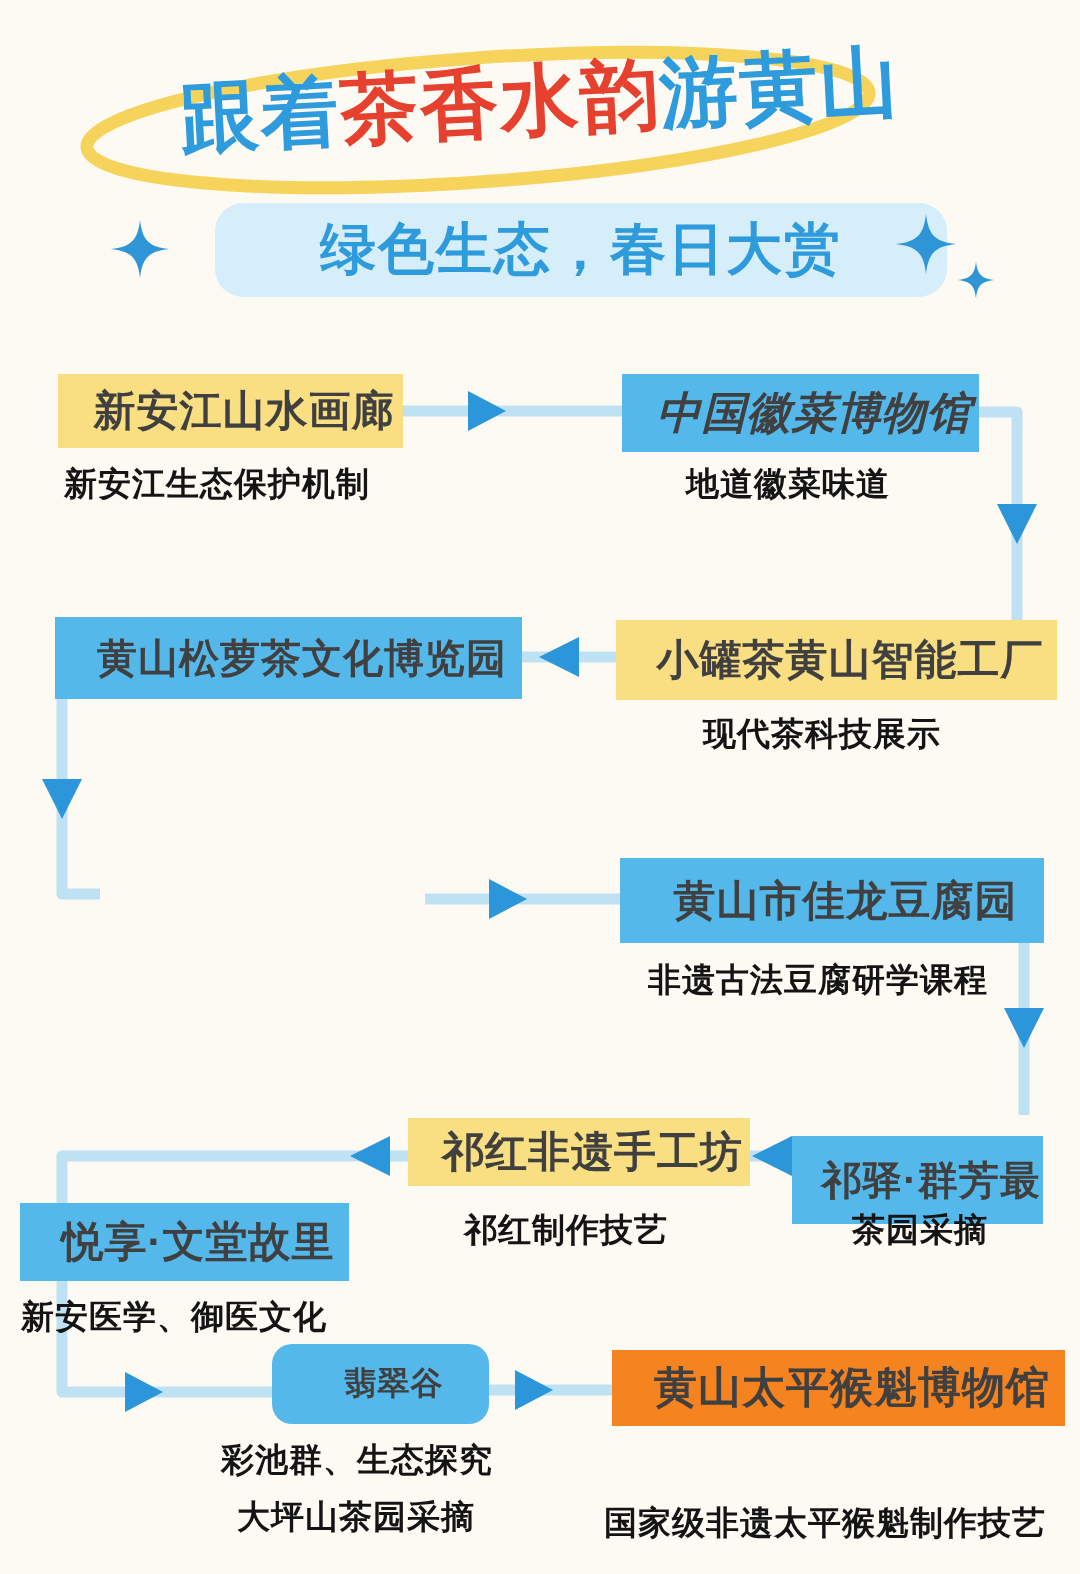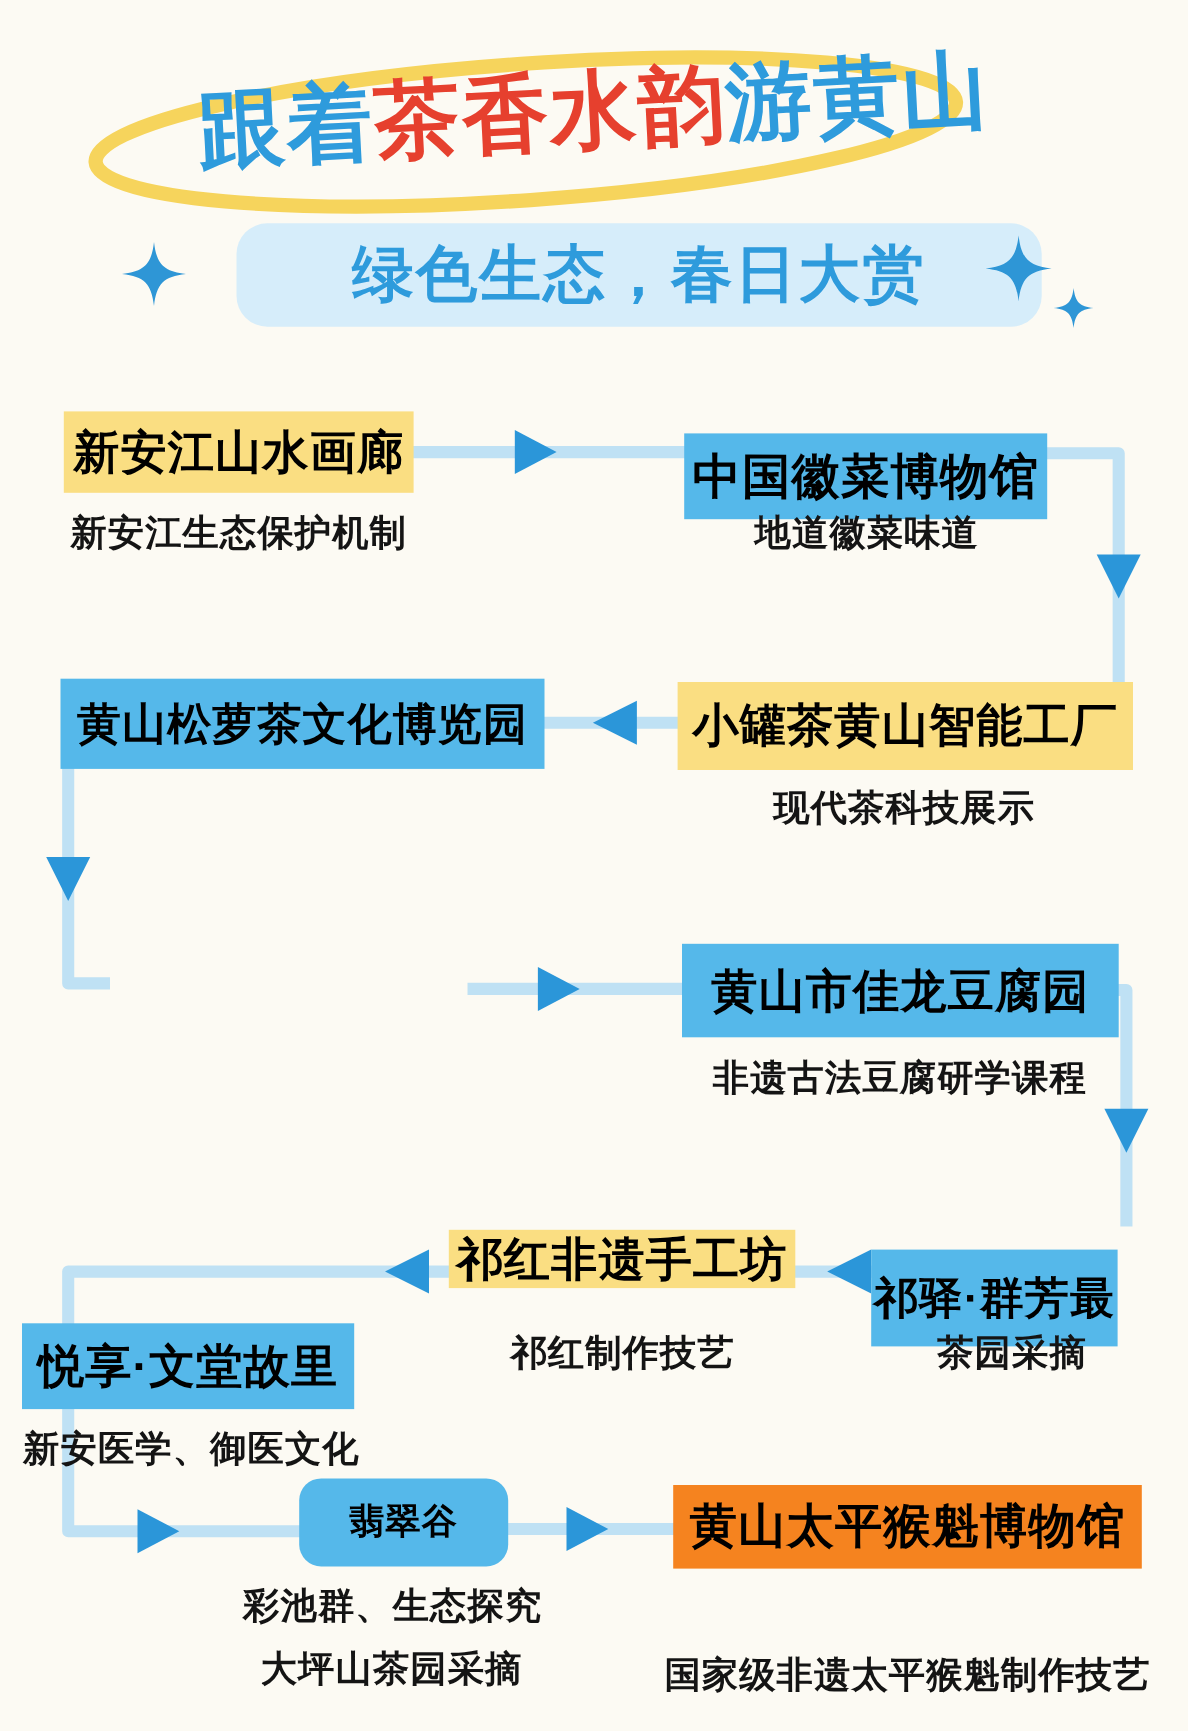--- a/index.html
+++ b/index.html
@@ -41,22 +41,23 @@
     background:var(--subtitle-bg);border-radius:28px;
     display:flex;align-items:center;justify-content:center;
     font-size:56px;font-weight:900;color:var(--subtitle-text);letter-spacing:2px;
   }
   .sparkle{position:absolute;z-index:3;}
   .sparkle path{fill:var(--sparkle);}
 
   .node{
     position:absolute;z-index:2;
     display:flex;align-items:center;justify-content:center;
-    font-size:42px;font-weight:900;color:#000000;letter-spacing:1px;
+    font-size:42px;font-weight:900;color:#404040;letter-spacing:1px;
     white-space:nowrap;
+    padding-left:27px;
   }
   .caption{
     position:absolute;z-index:2;transform:translateX(-50%);
     font-size:33px;font-weight:600;color:#141414;letter-spacing:1px;
     white-space:nowrap;text-align:center;
   }
 </style>
 </head>
 <body>
 
@@ -102,36 +103,36 @@
   <svg class="sparkle" style="left:893px;top:211px;" width="66" height="66" viewBox="-1.1 -1.1 2.2 2.2">
     <path d="M0,-1 C0.08,-0.3 0.3,-0.08 1,0 C0.3,0.08 0.08,0.3 0,1 C-0.08,0.3 -0.3,0.08 -1,0 C-0.3,-0.08 -0.08,-0.3 0,-1 Z"></path>
   </svg>
   <svg class="sparkle" style="left:956px;top:260px;" width="40" height="40" viewBox="-1.1 -1.1 2.2 2.2">
     <path d="M0,-1 C0.08,-0.3 0.3,-0.08 1,0 C0.3,0.08 0.08,0.3 0,1 C-0.08,0.3 -0.3,0.08 -1,0 C-0.3,-0.08 -0.08,-0.3 0,-1 Z"></path>
   </svg>
 
   <div class="node" style="left: 58px; top: 374px; width: 318px; height: 74px; background: rgb(250, 222, 130);">新安江山水画廊</div>
   <div class="caption" style="left:217px;top:462px;">新安江生态保护机制</div>
 
-  <div class="node" style="left: 622px; top: 394px; width: 330px; height: 78px; font-size: 44px; background: rgb(85, 184, 234);">中国徽菜博物馆</div>
+  <div class="node" style="left: 622px; top: 374px; width: 330px; height: 78px; font-size: 44px; background: rgb(85, 184, 234); font-style: italic;">中国徽菜博物馆</div>
   <div class="caption" style="left:788px;top:462px;">地道徽菜味道</div>
 
   <div class="node" style="left: 55px; top: 617px; width: 440px; height: 82px; font-size: 40px; background: rgb(85, 184, 234);">黄山松萝茶文化博览园</div>
 
   <div class="node" style="left: 616px; top: 620px; width: 414px; height: 80px; background: rgb(250, 222, 130);">小罐茶黄山智能工厂</div>
   <div class="caption" style="left:822px;top:712px;">现代茶科技展示</div>
 
 
   <div class="node" style="left: 620px; top: 858px; width: 397px; height: 85px; background: rgb(85, 184, 234);">黄山市佳龙豆腐园</div>
   <div class="caption" style="left:818px;top:958px;">非遗古法豆腐研学课程</div>
 
   <div class="node" style="left: 792px; top: 1112px; width: 224px; height: 88px; font-size: 40px; background: rgb(85, 184, 234); margin-top: 24px;">祁驿·群芳最</div>
   <div class="caption" style="left:920px;top:1208px;">茶园采摘</div>
 
-  <div class="node" style="left: 408px; top: 1118px; width: 315px; height: 53px; background: rgb(250, 222, 130);">祁红非遗手工坊</div>
+  <div class="node" style="left: 408px; top: 1118px; width: 315px; height: 68px; background: rgb(250, 222, 130);">祁红非遗手工坊</div>
   <div class="caption" style="left:566px;top:1208px;">祁红制作技艺</div>
 
   <div class="node" style="left: 20px; top: 1203px; width: 302px; height: 78px; background: rgb(85, 184, 234);">悦享·文堂故里</div>
   <div class="caption" style="left:174px;top:1295px;">新安医学、御医文化</div>
 
   <div class="node" style="left: 272px; top: 1344px; width: 190px; height: 80px; font-size: 32px; background: rgb(85, 184, 234); border-radius: 20px;">翡翠谷</div>
   <div class="caption" style="left:357px;top:1438px;">彩池群、生态探究</div>
   <div class="caption" style="left:356px;top:1495px;">大坪山茶园采摘</div>
 
   <div class="node" style="left: 612px; top: 1350px; width: 426px; height: 76px; font-size: 43px; background: rgb(245, 131, 31);">黄山太平猴魁博物馆</div>

